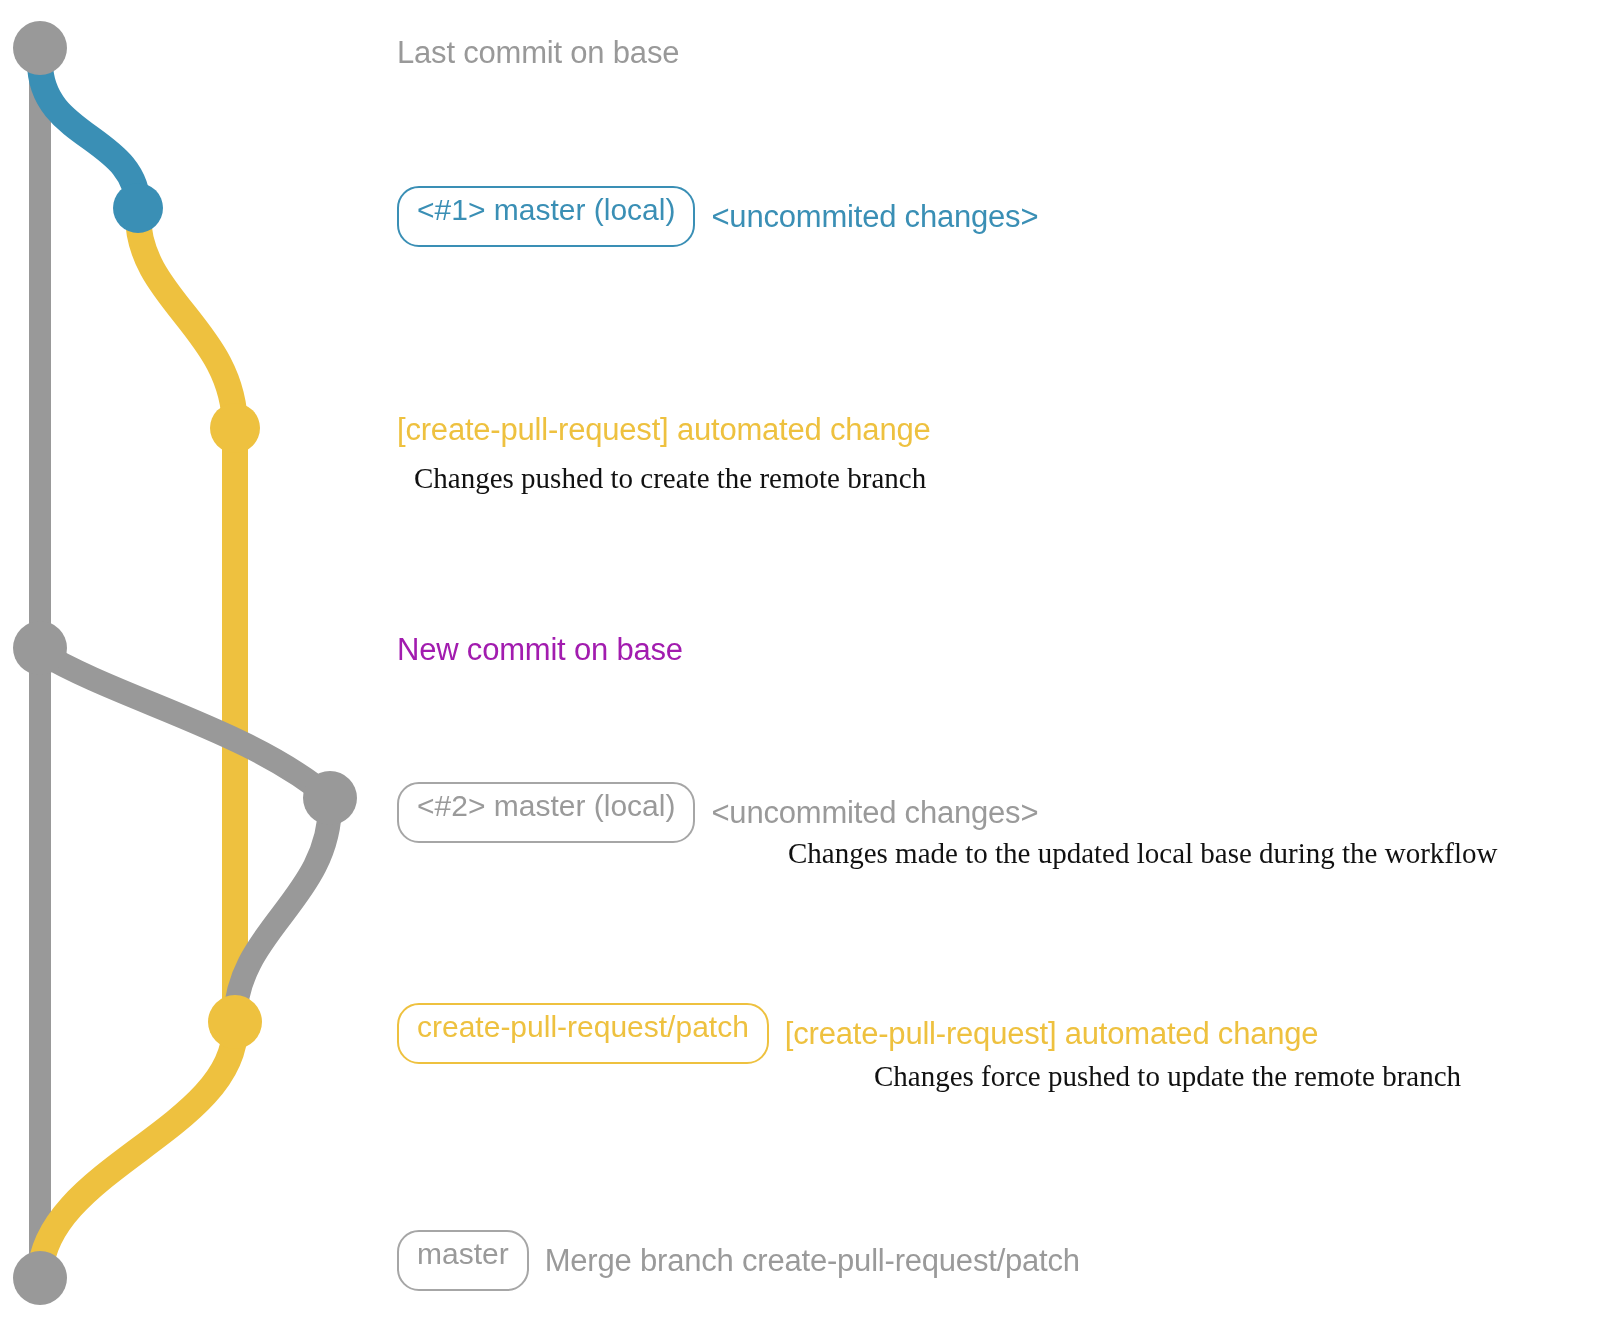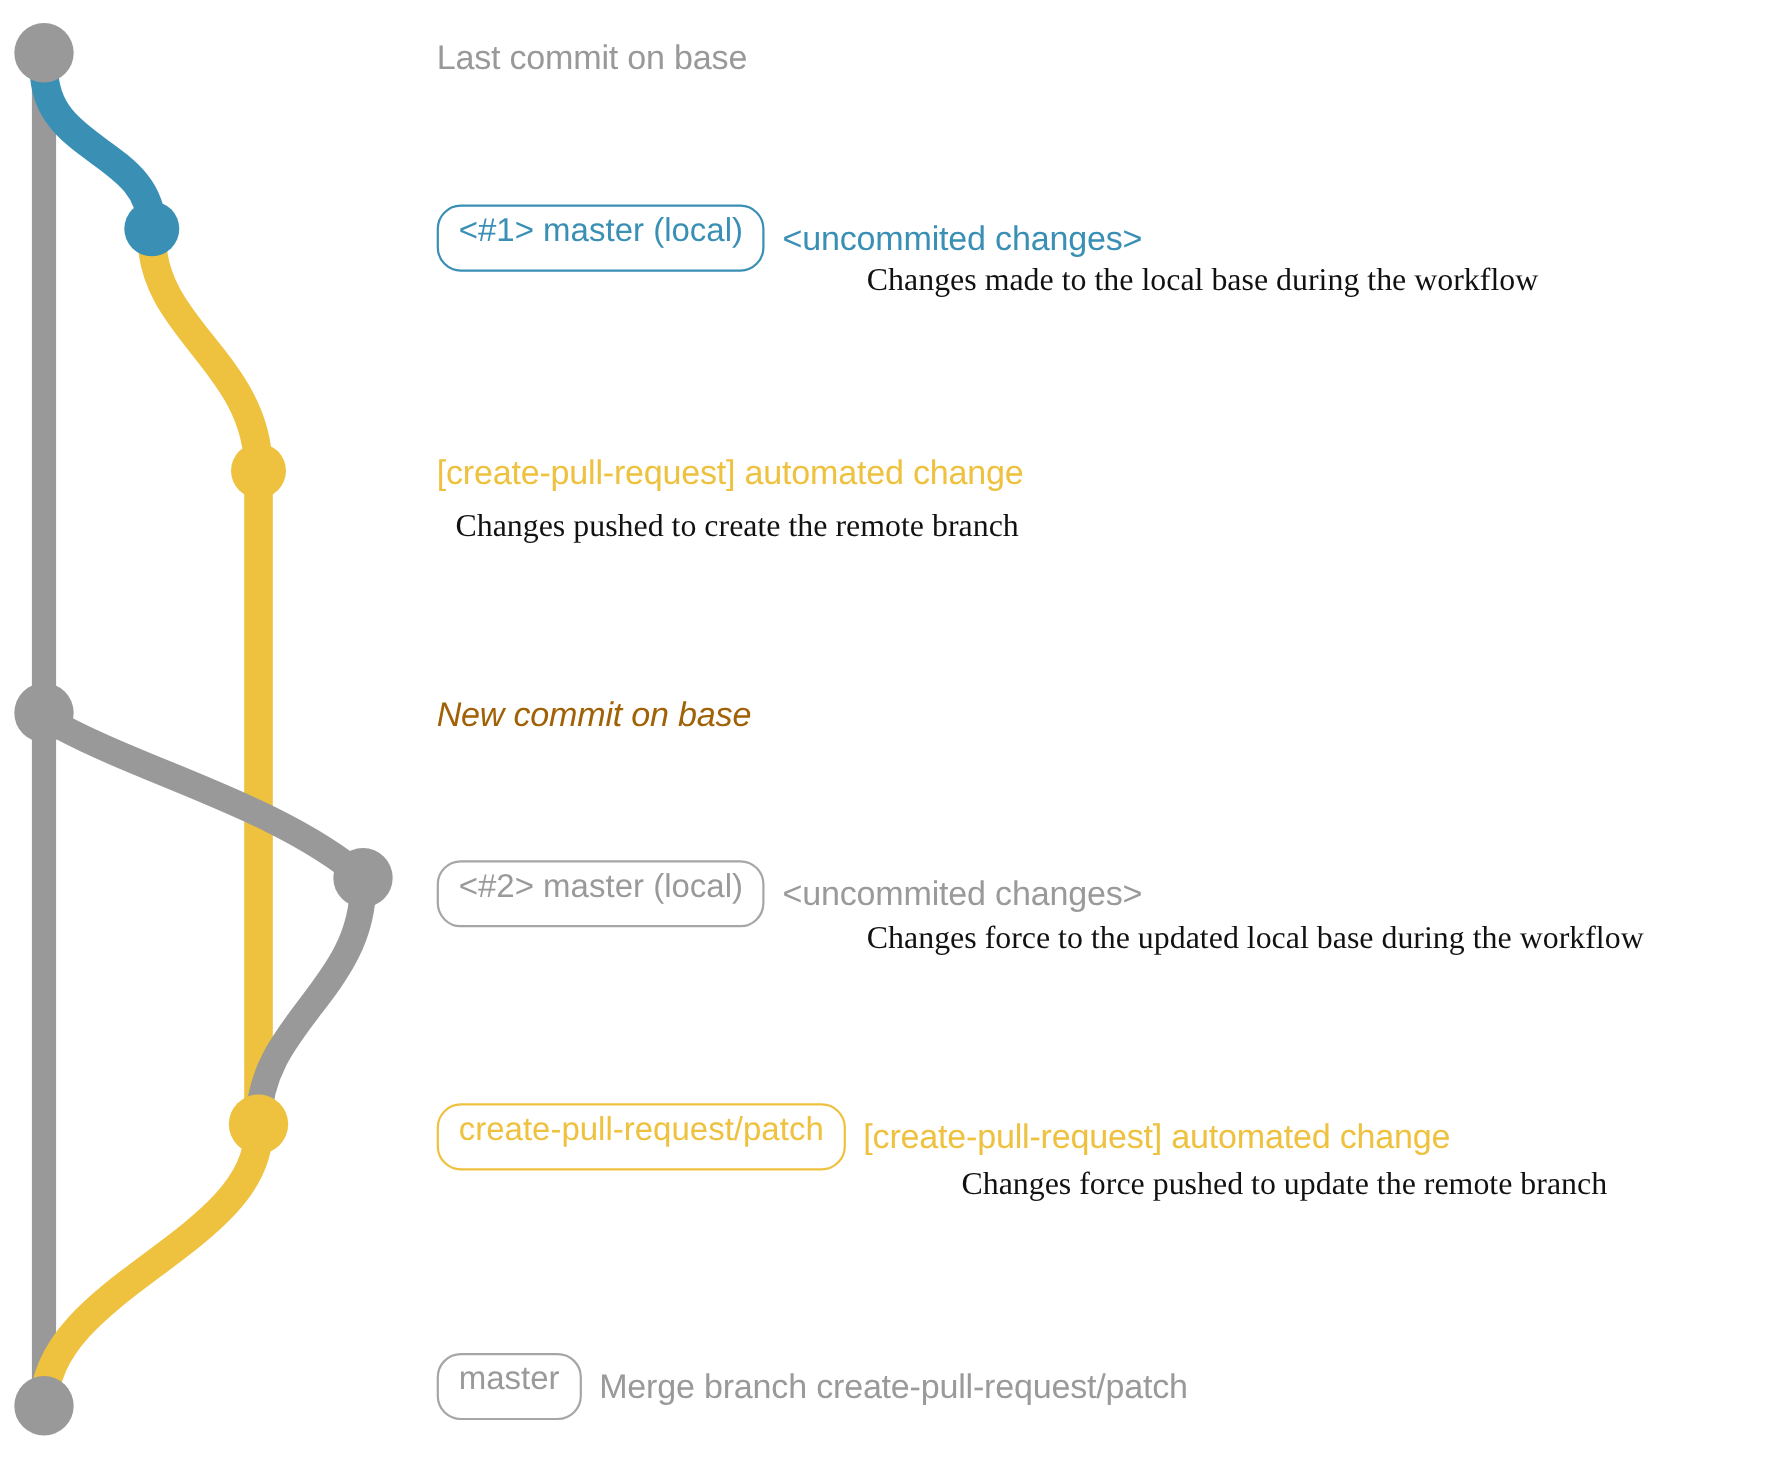--- a/index.html
+++ b/index.html
@@ -108,36 +108,35 @@
 <div id="labels-layer">
 
   <div class="row" style="left:397px; top:35px;">
     <span class="plain-label" style="color:#999999;">Last commit on base</span>
   </div>
 
   <div class="row" style="left:397px; top:186px;">
     <span class="badge blue">&lt;#1&gt; master (local)</span>
     <span class="subject blue">&lt;uncommited changes&gt;</span>
   </div>
-  <div class="desc" style="left:788px; top:239px;">Changes made to the local base during the workflow</div>
 
   <div class="row" style="left:397px; top:412px;">
     <span class="plain-label" style="color:#eec13f;">[create-pull-request] automated change</span>
   </div>
   <div class="desc" style="left:414px; top:462px;">Changes pushed to create the remote branch</div>
 
   <div class="row" style="left:397px; top:632px;">
-    <span class="plain-label" style="color:#a16207;font-style:italic;">New commit on base</span>
+    <span class="plain-label" style="color:#a21caf;">New commit on base</span>
   </div>
 
   <div class="row" style="left:397px; top:782px;">
     <span class="badge gray">&lt;#2&gt; master (local)</span>
     <span class="subject gray">&lt;uncommited changes&gt;</span>
   </div>
-  <div class="desc" style="left:788px; top:837px;">Changes force to the updated local base during the workflow</div>
+  <div class="desc" style="left:788px; top:837px;">Changes made to the updated local base during the workflow</div>
 
   <div class="row" style="left:397px; top:1003px;justify-content:flex-end;">
     <span class="badge yellow">create-pull-request/patch</span>
     <span class="subject yellow">[create-pull-request] automated change</span>
   </div>
   <div class="desc" style="left:874px; top:1060px;text-align:center;">Changes force pushed to update the remote branch</div>
 
   <div class="row" style="left:397px; top:1230px;">
     <span class="badge gray">master</span>
     <span class="subject gray">Merge branch create-pull-request/patch</span>

